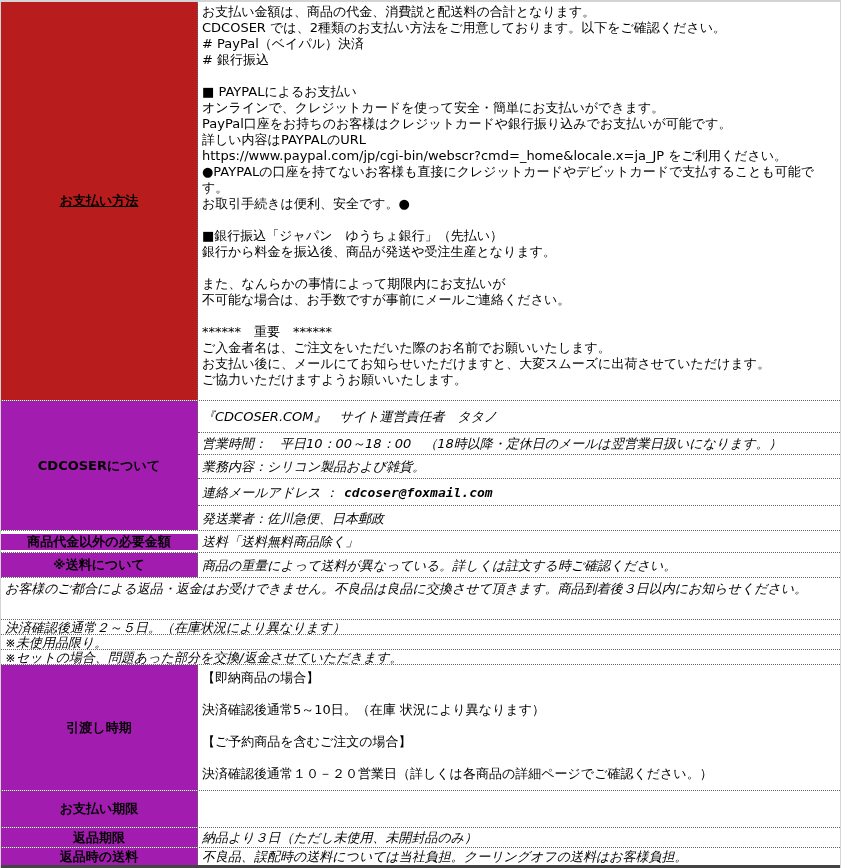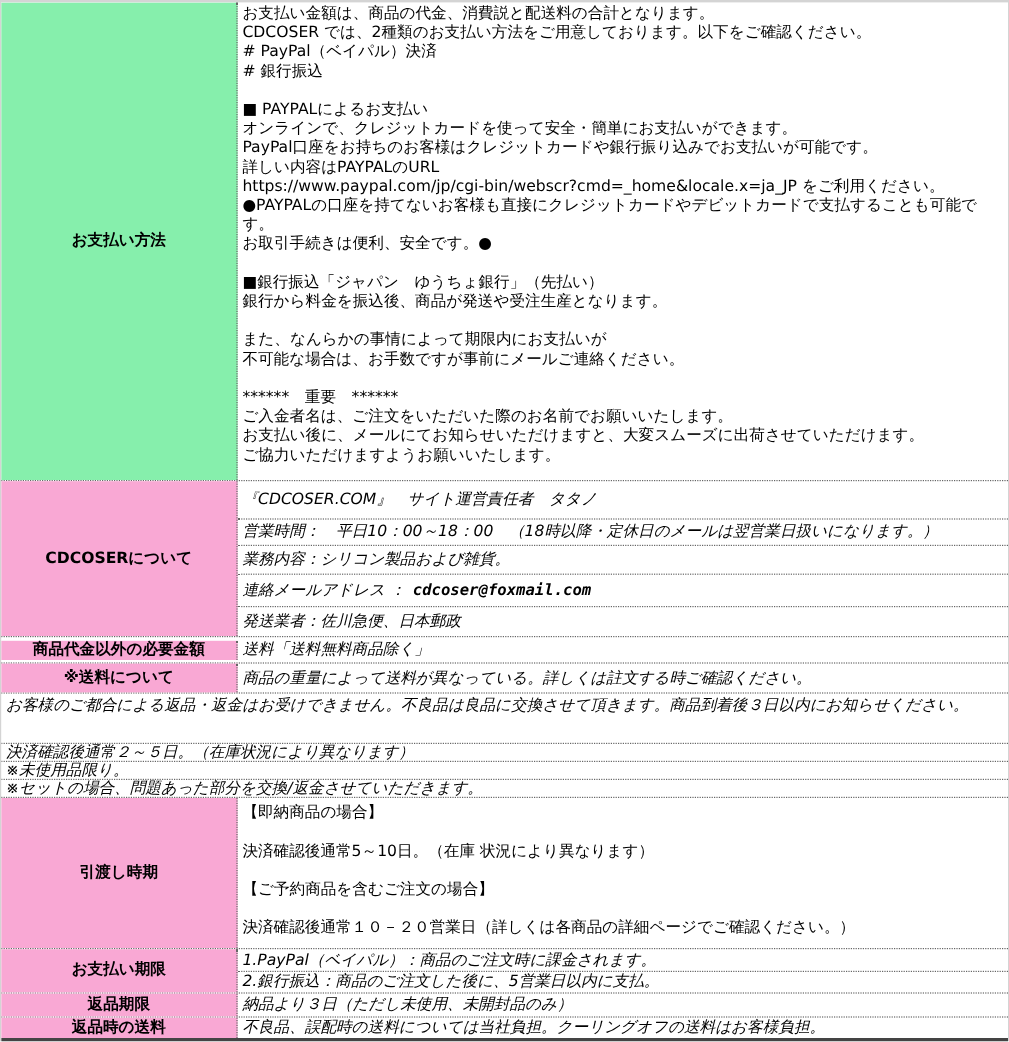--- a/index.html
+++ b/index.html
@@ -20,31 +20,31 @@
   }
   .row {
     display: flex;
     width: 100%;
     border-top: 1px dotted #666;
   }
   .row.first { border-top: none; }
   .hcell {
     width: 197px;
     min-width: 197px;
-    background: #f9a8d4;
+    background: #a21caf;
     border-right: 1px dotted #666;
     display: flex;
     align-items: center;
     justify-content: center;
     text-align: center;
     font-weight: bold;
     line-height: 16px;
     padding: 0 4px;
   }
-  .hcell.white { background: #86efac; }
+  .hcell.white { background: #b91c1c; text-decoration: underline; }
   .ccell {
     flex: 1;
     overflow: hidden;
   }
   .pre {
     white-space: pre-line;
     line-height: 16px;
     padding: 2px 4px;
   }
   .subrow {
@@ -167,24 +167,20 @@
 決済確認後通常5～10日。（在庫 状況により異なります）
 
 【ご予約商品を含むご注文の場合】
 
 決済確認後通常１０－２０営業日（詳しくは各商品の詳細ページでご確認ください。）</div>
     </div>
   </div>
 
   <div class="row h-r7">
     <div class="hcell">お支払い期限</div>
-    <div class="ccell">
-      <div class="subrow first sh-18">1.PayPal（ベイパル）：商品のご注文時に課金されます。</div>
-      <div class="subrow sh-18">2.銀行振込：商品のご注文した後に、5営業日以内に支払。</div>
-    </div>
   </div>
 
   <div class="row h-r8">
     <div class="hcell">返品期限</div>
     <div class="ccell">
       <div class="subrow first" style="height:100%">納品より３日（ただし未使用、未開封品のみ）</div>
     </div>
   </div>
 
   <div class="row h-r9">

